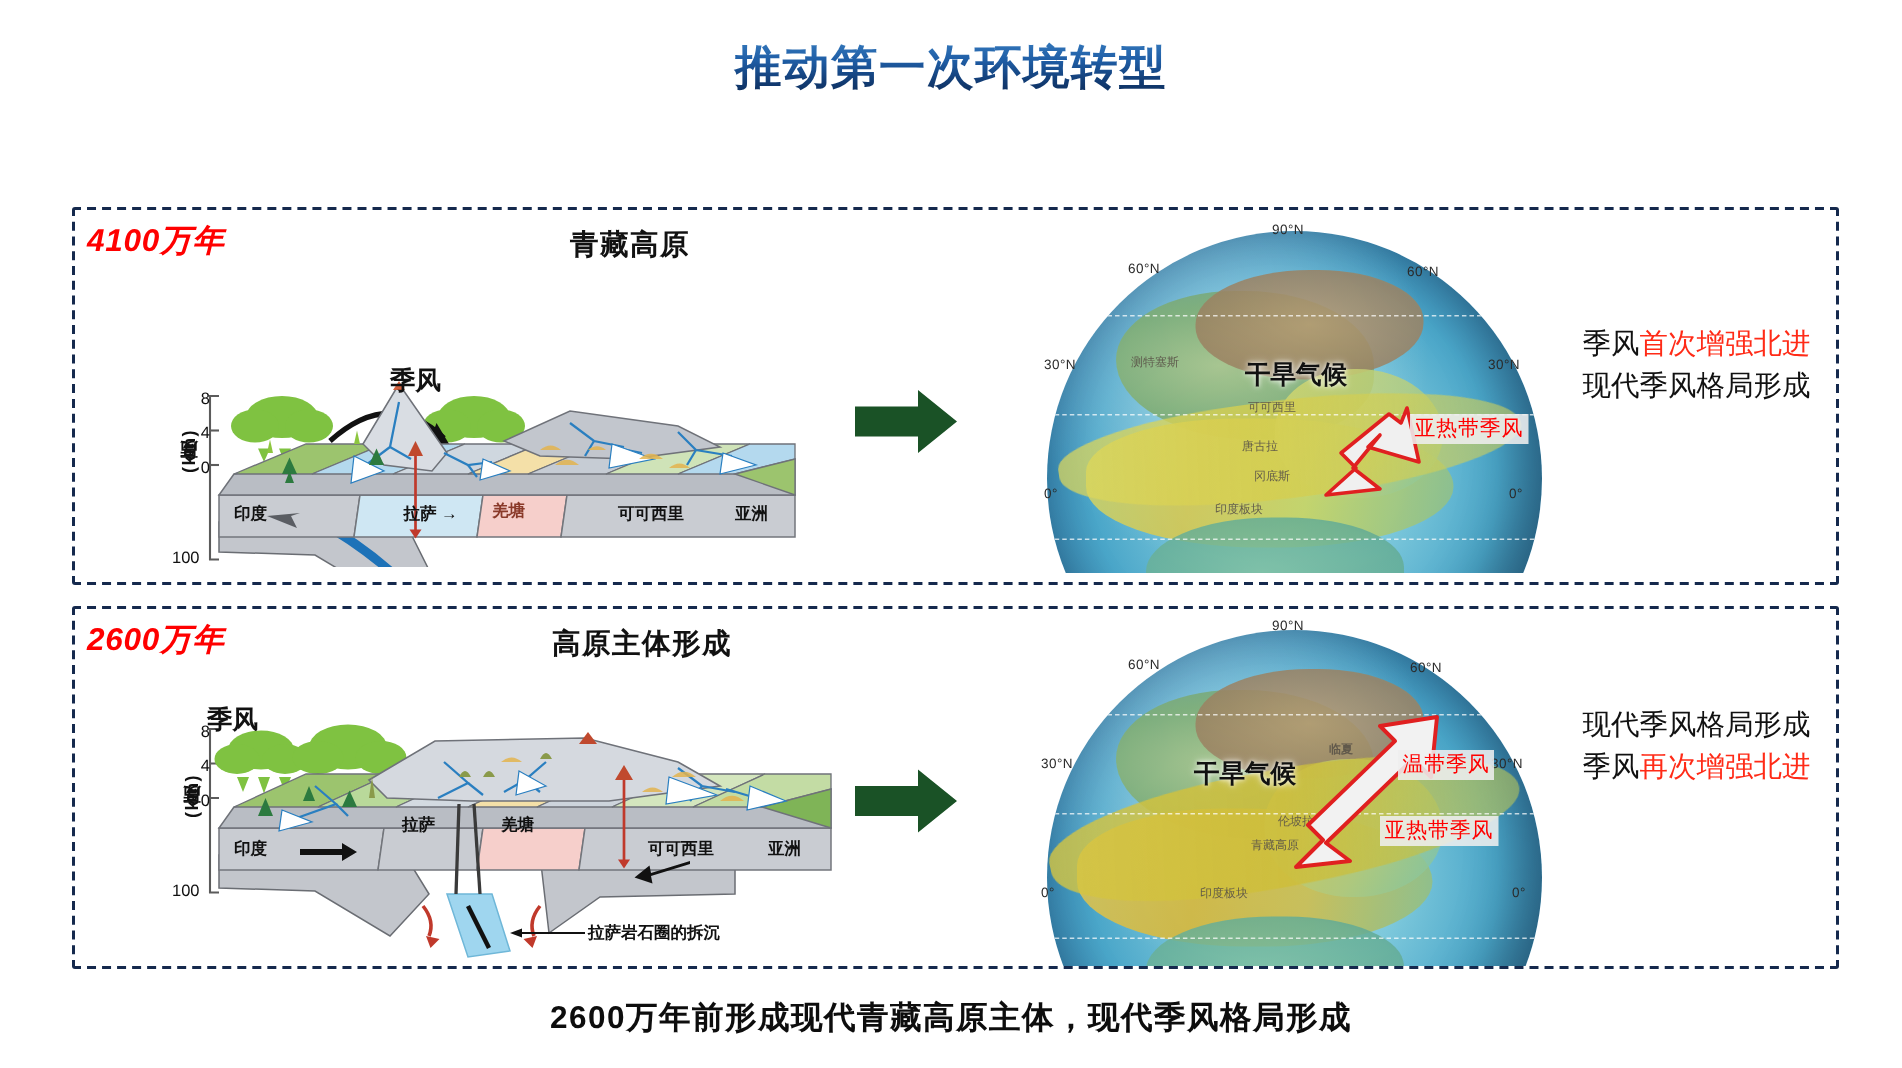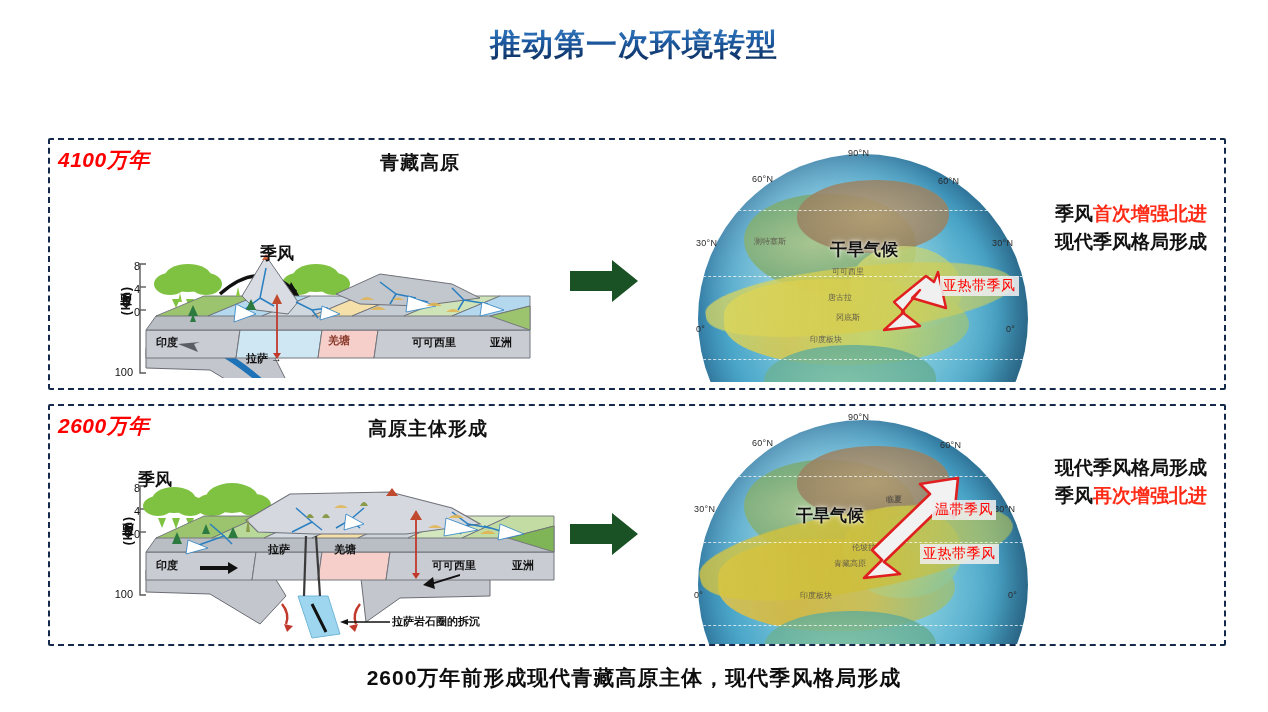--- a/index.html
+++ b/index.html
@@ -105,21 +105,21 @@
 
   
   .big-arrow{position:absolute;}
   .big-arrow svg{display:block;}
 
   
   .green-arrow{position:absolute;}
   .green-arrow svg{display:block;}
 
   
-  .conclusion{position:absolute;font-weight:bold;line-height:28px;white-space:nowrap;}
+  .conclusion{position:absolute;font-weight:normal;line-height:28px;white-space:nowrap;margin-top:16px;}
   #conclusion-1{left:1005px;top:60px;}
   #conclusion-2{left:1005px;top:48px;}
   .conclusion .l{display:block;font-size:19px;}
   .blk{color:#111;}
   .red{color:#ff2b17;}
 
   
   .caption{
     position:absolute;left:0;top:664px;width:1268px;text-align:center;
     font-size:21px;font-weight:bold;color:#0d0d0d;letter-spacing:1px;
@@ -239,21 +239,21 @@
         </g>
         <g fill="#8dc63f">
           <path d="M118 104 l2 -9 l2 9z"></path>
             <path d="M176 98 l2 -9 l2 9z"></path>
         </g>
 
         <path d="M118 146 l20 8 l-4 -8 l6 -2 z" fill="#5a5d63"></path>
       </svg>
 
       <div class="annot" style="left:96px;top:137px;">印度</div>
-      <div class="annot" style="left:186px;top:137px;margin-top:16px;">拉萨 →</div>
+      <div class="annot" style="left:209px;top:137px;">拉萨 →</div>
       <div class="annot" style="left:268px;top:135px;color:#8a3a2a;">羌塘</div>
       <div class="annot" style="left:352px;top:137px;">可可西里</div>
       <div class="annot" style="left:430px;top:137px;">亚洲</div>
     </div>
 
     <div class="green-arrow" style="left:520px;top:118px;">
       <svg width="70" height="46" viewBox="0 0 70 46">
         <path d="M0 13 L42 13 L42 2 L68 23 L42 44 L42 33 L0 33 Z" fill="#1a5226"></path>
       </svg>
     </div>

